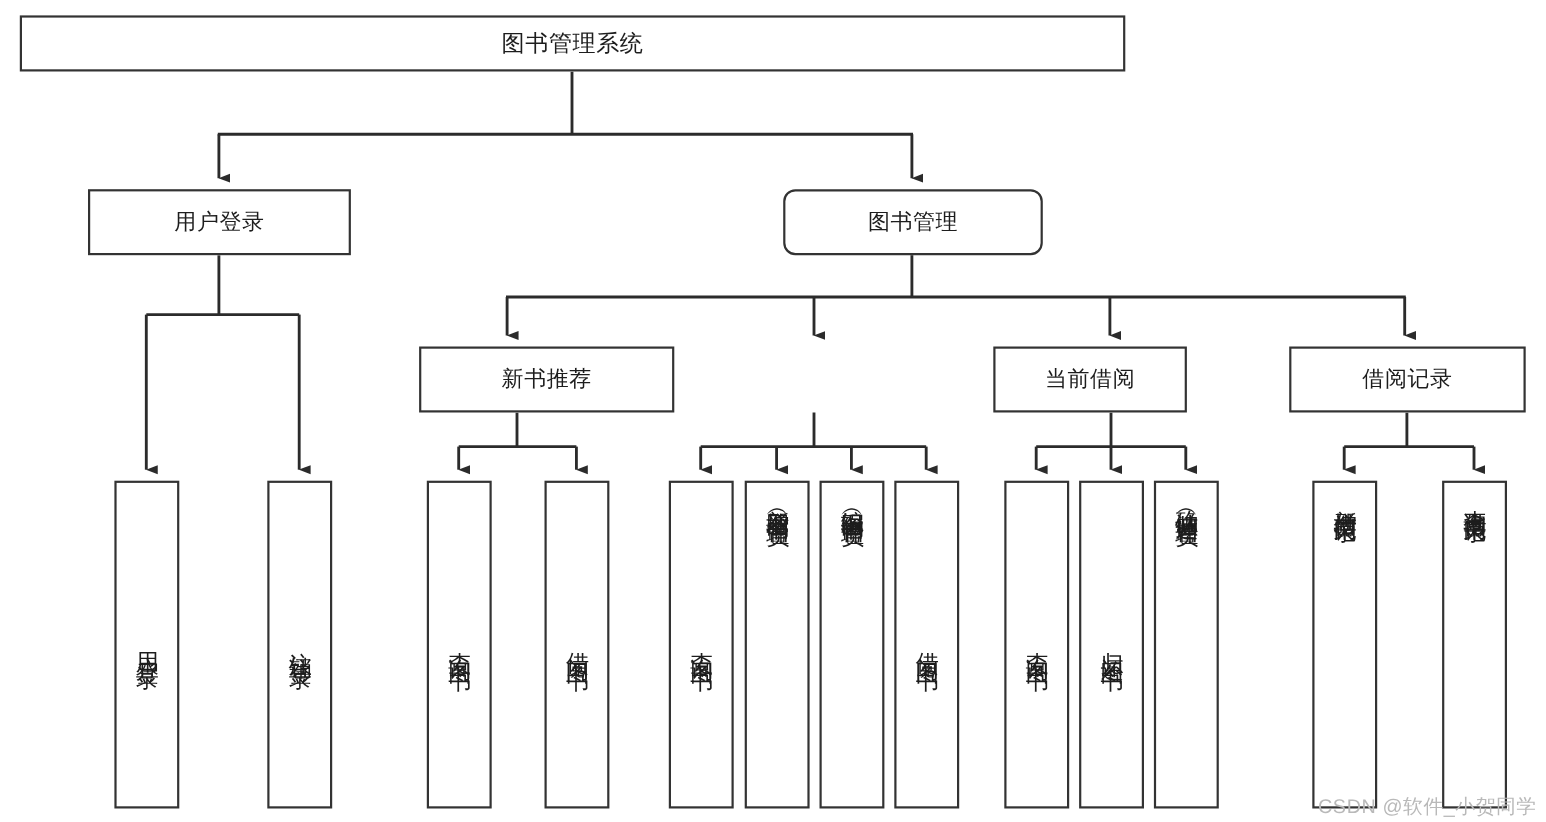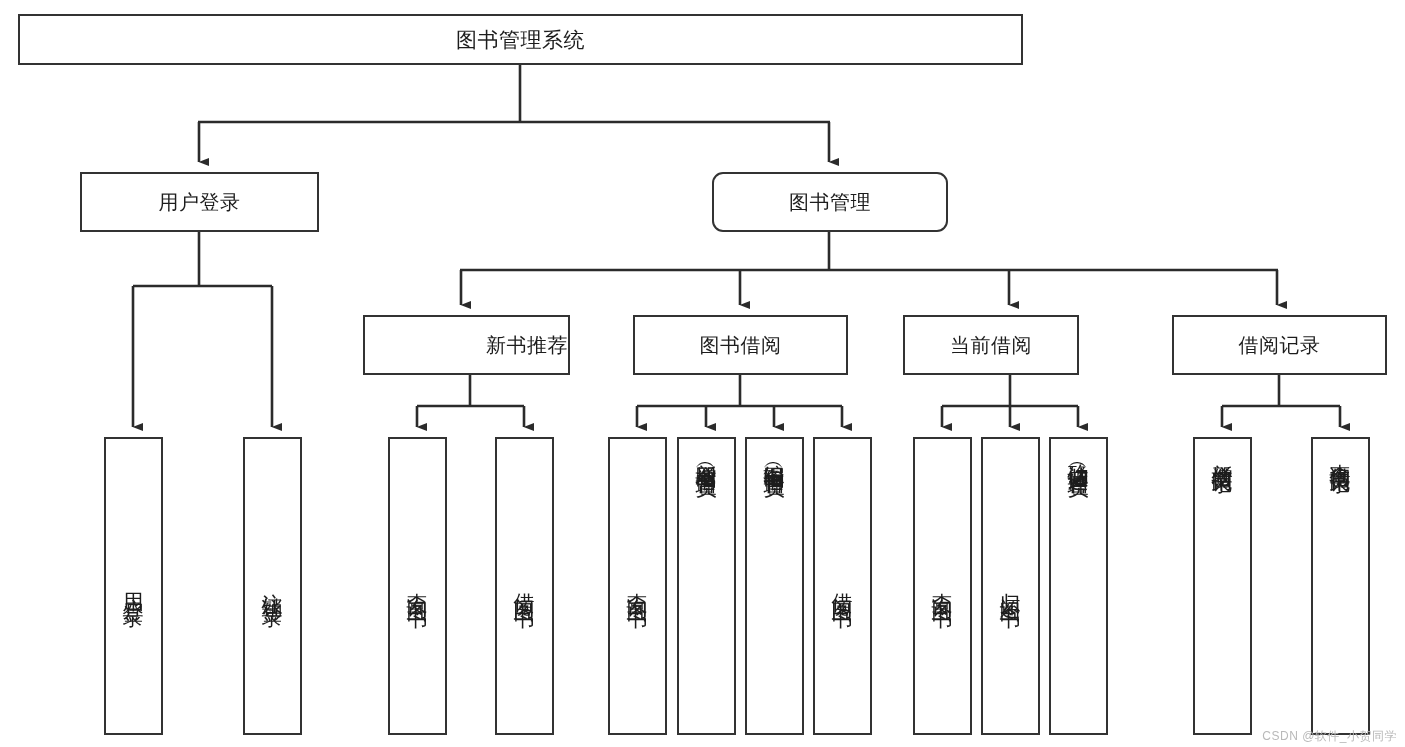--- a/index.html
+++ b/index.html
@@ -49,21 +49,21 @@
   .node-root { left: 18px; top: 14px; width: 1005px; height: 51px; }
   .node-root .node-label { font-size: 21px; }
   
   .node-l1 { height: 60px; }
   .node-l1 .node-label { font-size: 20px; }
   .node-login { left: 80px; top: 172px; width: 239px; }
   .node-bookmgmt { left: 712px; top: 172px; width: 236px; border-radius: 11px; }
   
   .node-l2 { top: 315px; height: 60px; }
   .node-l2 .node-label { font-size: 20px; }
-  .node-l2-a { left: 363px; width: 207px; justify-content: flex-end; }
+  .node-l2-a { left: 381px; width: 232px; }
   .node-l2-b { left: 633px; width: 215px; }
   .node-l2-c { left: 903px; width: 176px; }
   .node-l2-d { left: 1172px; width: 215px; }
   
   .node-leaf {
     top: 437px;
     height: 298px;
     width: 59px;
     padding-top: 8px;
     align-items: flex-start;
@@ -81,21 +81,21 @@
   .node-leaf.leaf-short {
     align-items: center;
     padding-top: 0;
   }
   .node-leaf.leaf-short .node-label { letter-spacing: 5px; }
   
   #watermark {
     position: absolute;
     right: 8px;
     bottom: 2px;
-    font-size: 12px;
+    font-size: 18px;
     color: #b9b9b9;
     letter-spacing: 0.5px;
     white-space: nowrap;
     user-select: none;
   }
 </style>
 </head>
 <body>
 
 <div id="diagram-root">
@@ -158,23 +158,20 @@
   <div class="node node-l1 node-login">
     <span class="node-label">用户登录</span>
   </div>
   <div class="node node-l1 node-bookmgmt">
     <span class="node-label">图书管理</span>
   </div>
 
   <div class="node node-l2 node-l2-a">
     <span class="node-label">新书推荐</span>
   </div>
-  <div class="node node-l2 node-l2-b">
-    <span class="node-label">图书借阅</span>
-  </div>
   <div class="node node-l2 node-l2-c">
     <span class="node-label">当前借阅</span>
   </div>
   <div class="node node-l2 node-l2-d">
     <span class="node-label">借阅记录</span>
   </div>
 
   <div class="node node-leaf leaf-short" style="left:104px">
     <span class="node-label">用户登录</span>
   </div>

